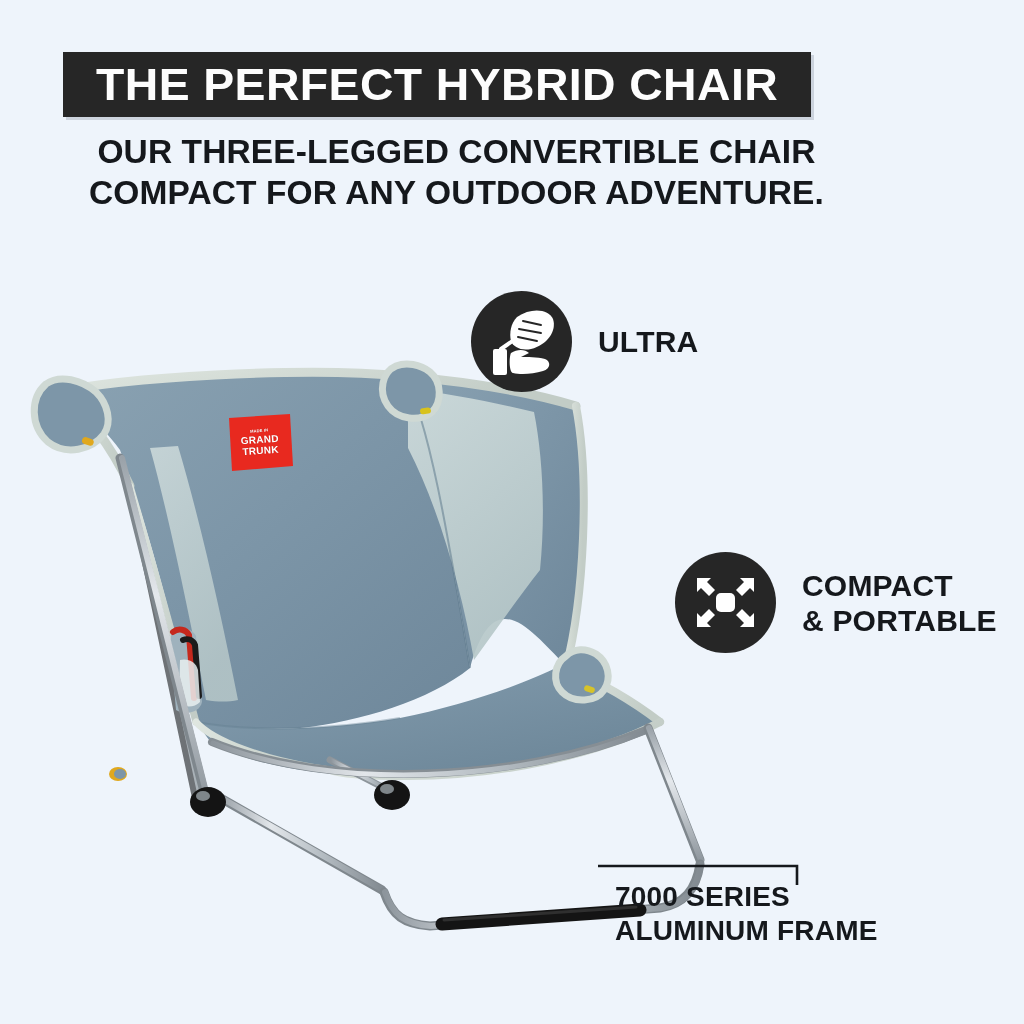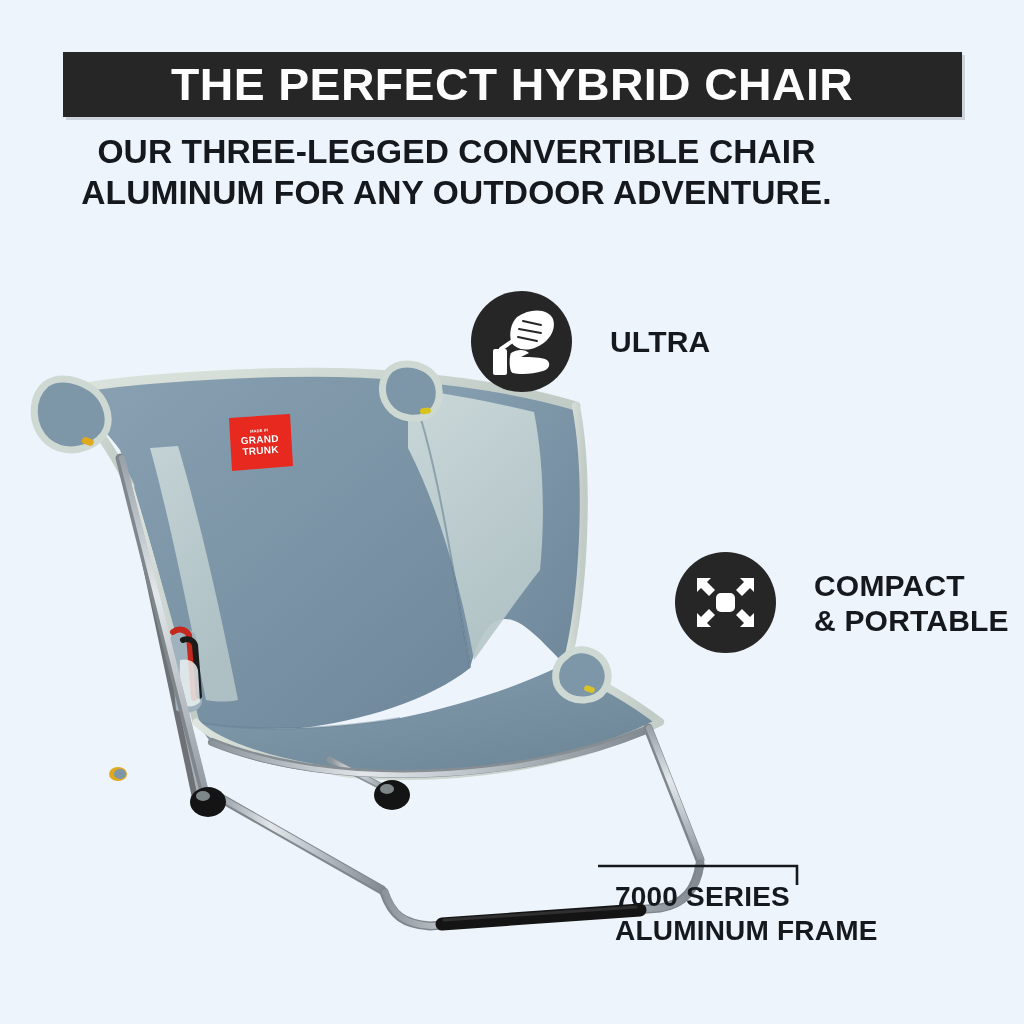--- a/index.html
+++ b/index.html
@@ -13,21 +13,21 @@
   #page {
     position:relative;
     width:1024px; height:1024px;
     background:#eef4fb;
   }
 
   
   #headline-bar {
     position:absolute;
     left:63px; top:52px;
-    width:899px; height:65px;
+    width:748px; height:65px;
     background:#262626;
     box-shadow:3px 3px 0 rgba(140,150,165,.35);
     display:flex; align-items:center; justify-content:center;
   }
   #headline-text {
     color:#fdfdfd;
     font-size:45px;
     font-weight:bold;
     letter-spacing:.4px;
     line-height:1;
@@ -45,21 +45,21 @@
     line-height:41px;
     letter-spacing:.1px;
   }
   #subhead div { white-space:nowrap; }
 
   
   .feature {
     position:absolute;
     display:flex;
     align-items:center;
-    gap:38px;
+    gap:26px;
     justify-content:space-between;
   }
   #feature-0 { left:471px; top:291px; }
   #feature-1 { left:579px; top:427px; }
   #feature-2 { left:675px; top:552px; }
 
   .feature-badge {
     width:101px; height:101px;
     border-radius:50%;
     background:#262626;
@@ -126,21 +126,21 @@
 <body>
 
 <div id="page">
 
   <div id="headline-bar">
     <div id="headline-text">THE PERFECT HYBRID CHAIR</div>
   </div>
 
   <div id="subhead">
     <div>OUR THREE-LEGGED CONVERTIBLE CHAIR</div>
-    <div>ALUMINUM FOR ANY OUTDOOR ADVENTURE.</div>
+    <div>COMPACT FOR ANY OUTDOOR ADVENTURE.</div>
   </div>
 
   <svg id="chair" viewBox="0 0 760 620">
     <defs>
       <linearGradient id="fabGrad" x1="0" y1="0" x2="1" y2="1">
         <stop offset="0%" stop-color="#8aa2b2"></stop>
         <stop offset="45%" stop-color="#7d96a8"></stop>
         <stop offset="100%" stop-color="#6e879a"></stop>
       </linearGradient>
       <linearGradient id="fabGrad2" x1="0.1" y1="0" x2="0.9" y2="1">

